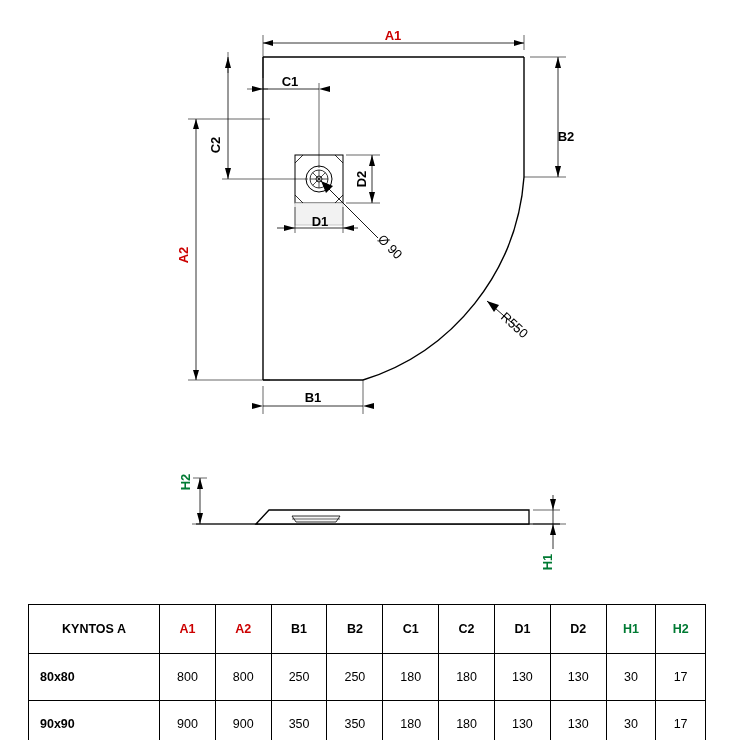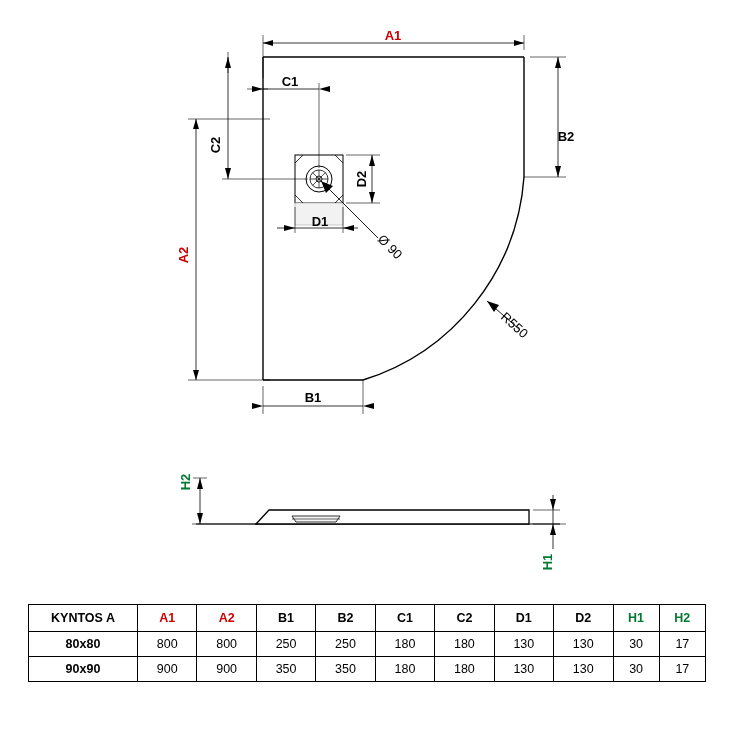--- a/index.html
+++ b/index.html
@@ -53,33 +53,33 @@
     left: 28px;
     top: 604px;
     width: 678px;
     border-collapse: collapse;
     font-size: 12.5px;
   }
   #spec-table th, #spec-table td {
     border: 1px solid #000000;
     text-align: center;
     height: 24px;
-    padding: 0;
+    padding: 11px;
     font-weight: bold;
   }
   #spec-table thead th {
     height: 26px;
   }
   #spec-table th.name-col {
     width: 108px;
     text-align: center;
   }
   #spec-table td.name-col {
     width: 108px;
-    text-align: center;
+    text-align: left;
     font-weight: bold;
   }
   #spec-table td {
     font-weight: normal;
   }
   .h-red { color: #cc0000; }
   .h-black { color: #000000; }
   .h-green { color: #007a33; }
 </style>
 </head>

